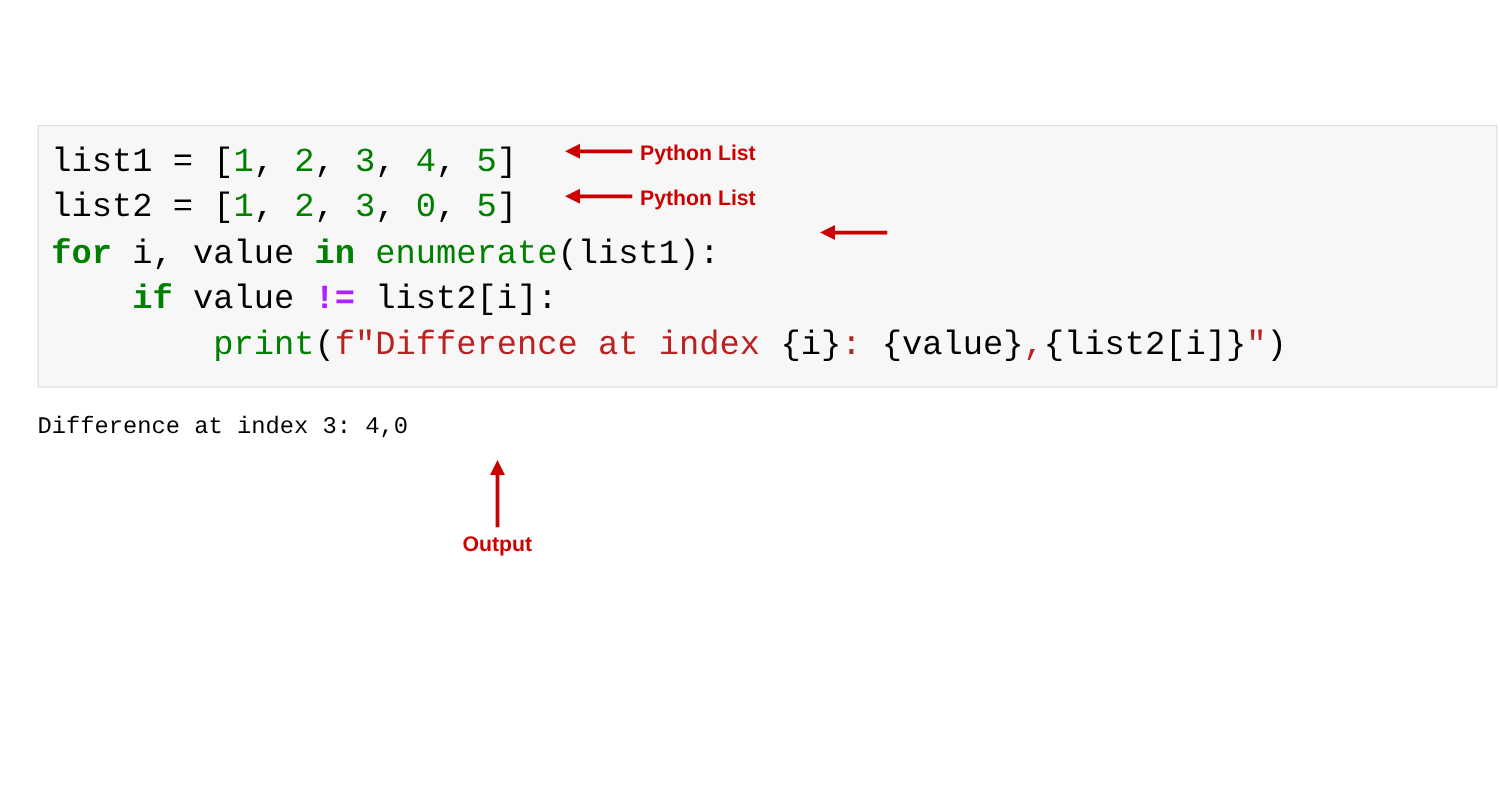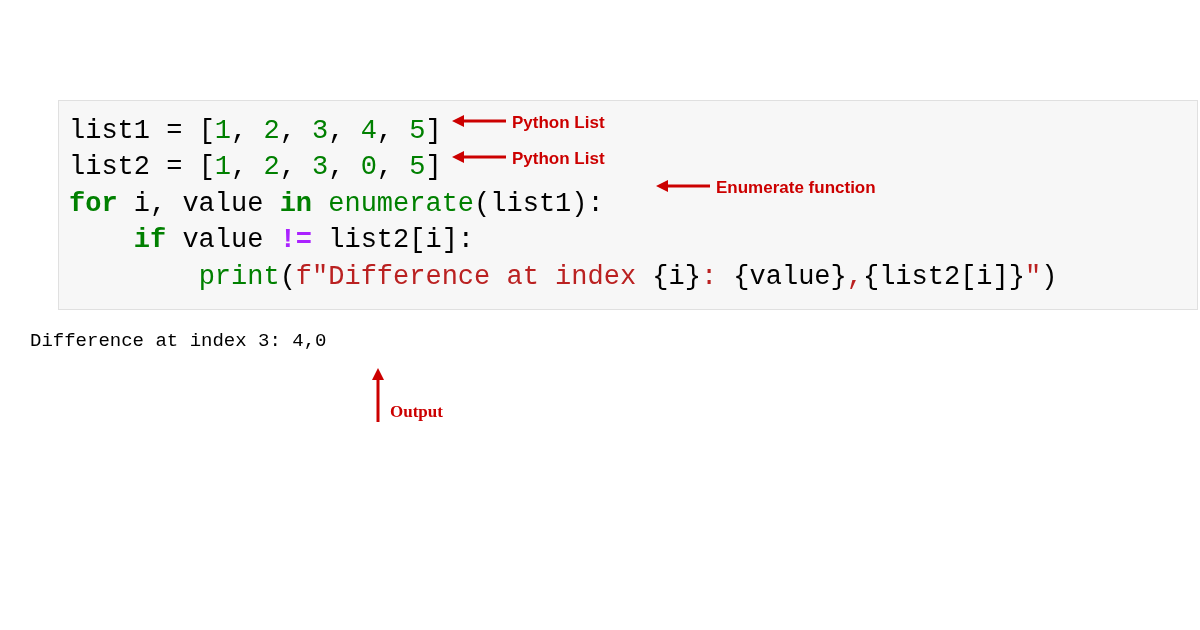--- a/index.html
+++ b/index.html
@@ -17,21 +17,20 @@
     left: 30px;
     top: 100px;
     right: 2px;
     background: #f7f7f7;
     border: 1px solid #e0e0e0;
     padding: 12px 10px 14px 10px;
     font-size: 27px;
     line-height: 1.35;
     white-space: pre;
     color: #000000;
-    margin-left: 28px;
   }
   .output-block {
     position: absolute;
     left: 30px;
     top: 330px;
     font-family: "Courier New", Consolas, monospace;
     font-size: 19px;
     color: #000000;
     white-space: pre;
   }
@@ -46,24 +45,23 @@
     font-family: Arial, Helvetica, sans-serif;
     font-weight: bold;
     font-size: 17px;
     line-height: 1.15;
     display: flex;
     gap: 6px;
   }
   .annot .arrow-left { flex-shrink:0; }
   .annot .arrow-up { flex-shrink:0; }
   .annot.output-label {
-    flex-direction: row;
-    align-items: flex-end;
+    flex-direction: column;
+    align-items: center;
     gap: 4px;
-    font-family: Liberation Serif, serif;
   }
   .two-line { text-align: center; }
 </style>
 </head>
 <body>
 
 <div class="code-block"><span><span>list1</span><span> = </span><span>[</span><span class="num">1</span><span>, </span><span class="num">2</span><span>, </span><span class="num">3</span><span>, </span><span class="num">4</span><span>, </span><span class="num">5</span><span>]</span></span>
 <span><span>list2</span><span> = </span><span>[</span><span class="num">1</span><span>, </span><span class="num">2</span><span>, </span><span class="num">3</span><span>, </span><span class="num">0</span><span>, </span><span class="num">5</span><span>]</span></span>
 <span><span class="kw">for</span><span> </span><span>i, value</span><span> </span><span class="kw">in</span><span> </span><span class="builtin">enumerate</span><span>(</span><span>list1</span><span>):</span></span>
 <span><span>    </span><span class="kw">if</span><span> </span><span>value </span><span class="op">!=</span><span> list2[i]:</span></span>
@@ -86,21 +84,20 @@
   </svg>
   <span>Python List</span>
 </div>
 
 <div class="annot" style="left:656px; top:178px;">
   <svg class="arrow-left" width="54" height="16" viewBox="0 0 54 16">
     <line x1="54" y1="8" x2="8" y2="8" stroke="#cc0000" stroke-width="3"></line>
     <polygon points="0,8 12,2 12,14" fill="#cc0000"></polygon>
   </svg>
   <div class="two-line">
-    <div>Enumerate function</div>
   </div>
 </div>
 
 <div class="annot output-label" style="left:370px; top:368px;">
   <svg class="arrow-up" width="16" height="54" viewBox="0 0 16 54">
     <line x1="8" y1="54" x2="8" y2="8" stroke="#cc0000" stroke-width="3"></line>
     <polygon points="8,0 2,12 14,12" fill="#cc0000"></polygon>
   </svg>
   <span>Output</span>
 </div>

